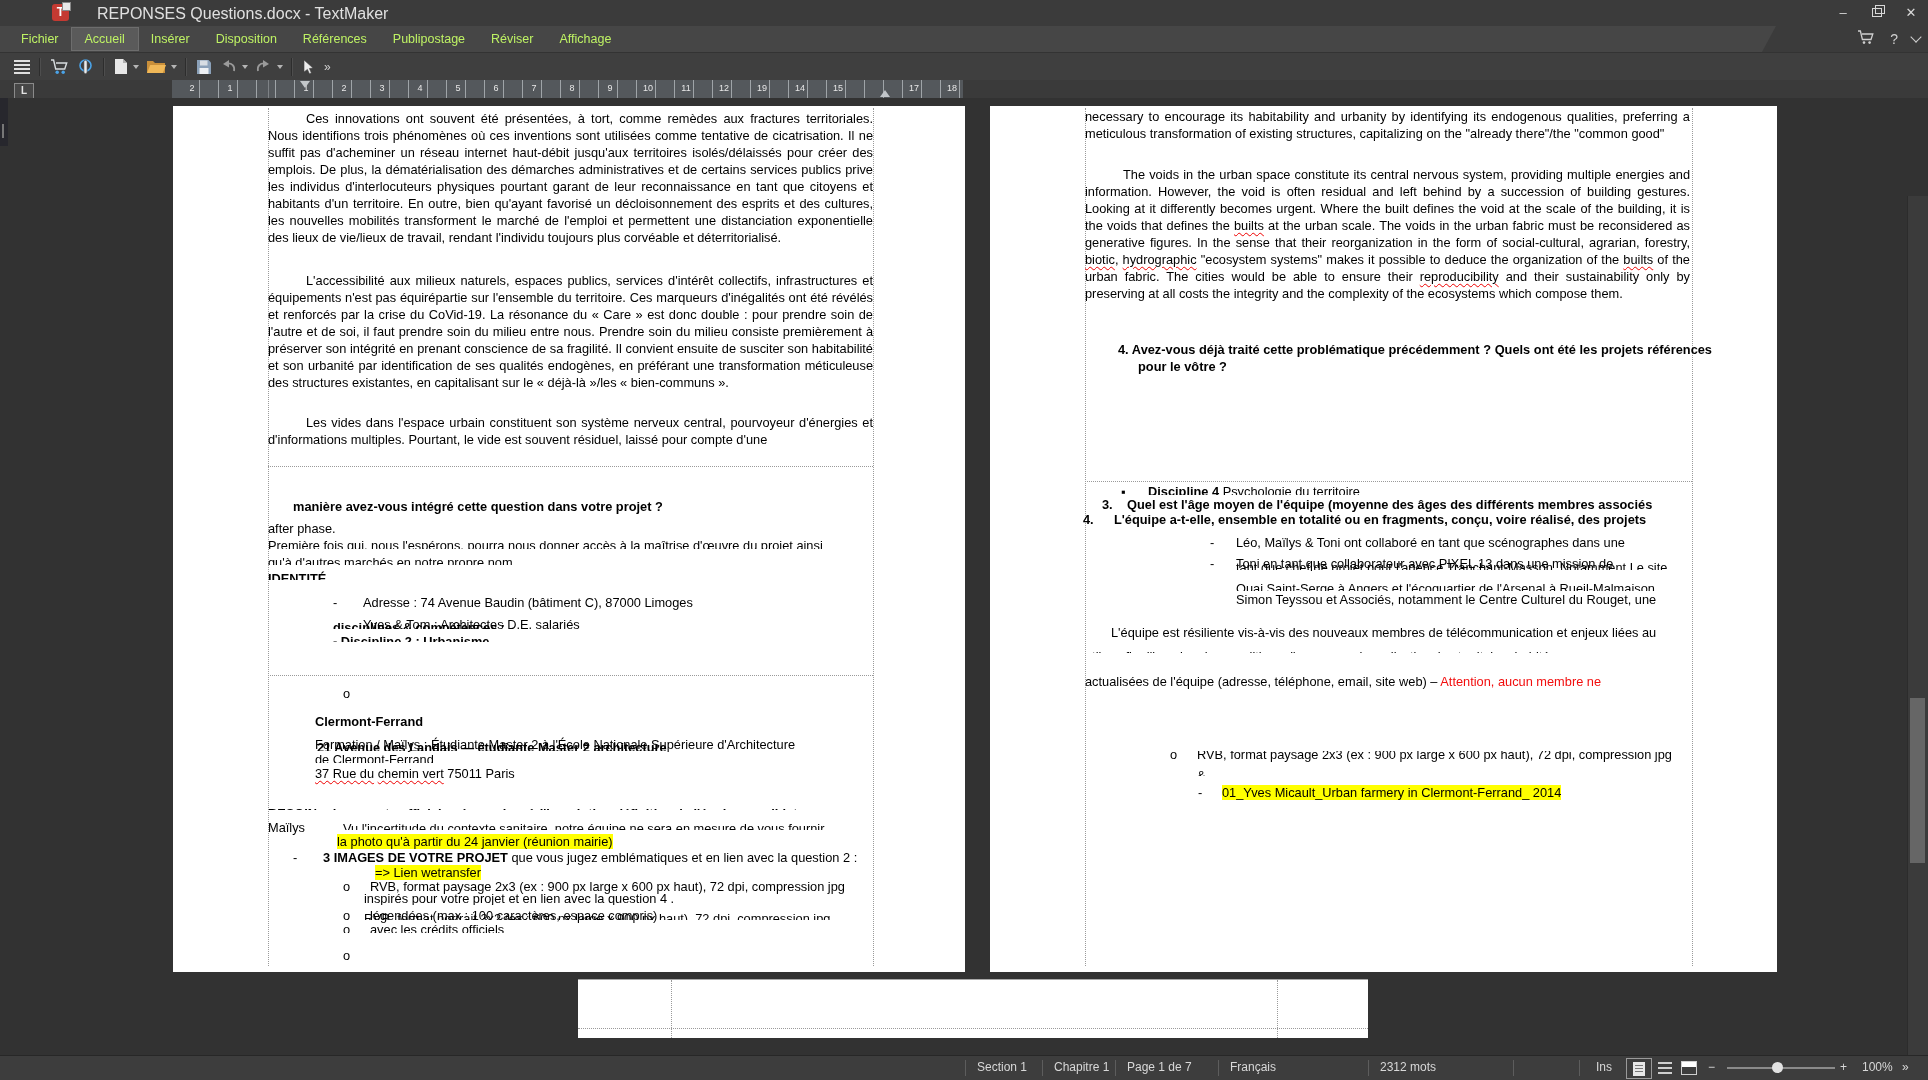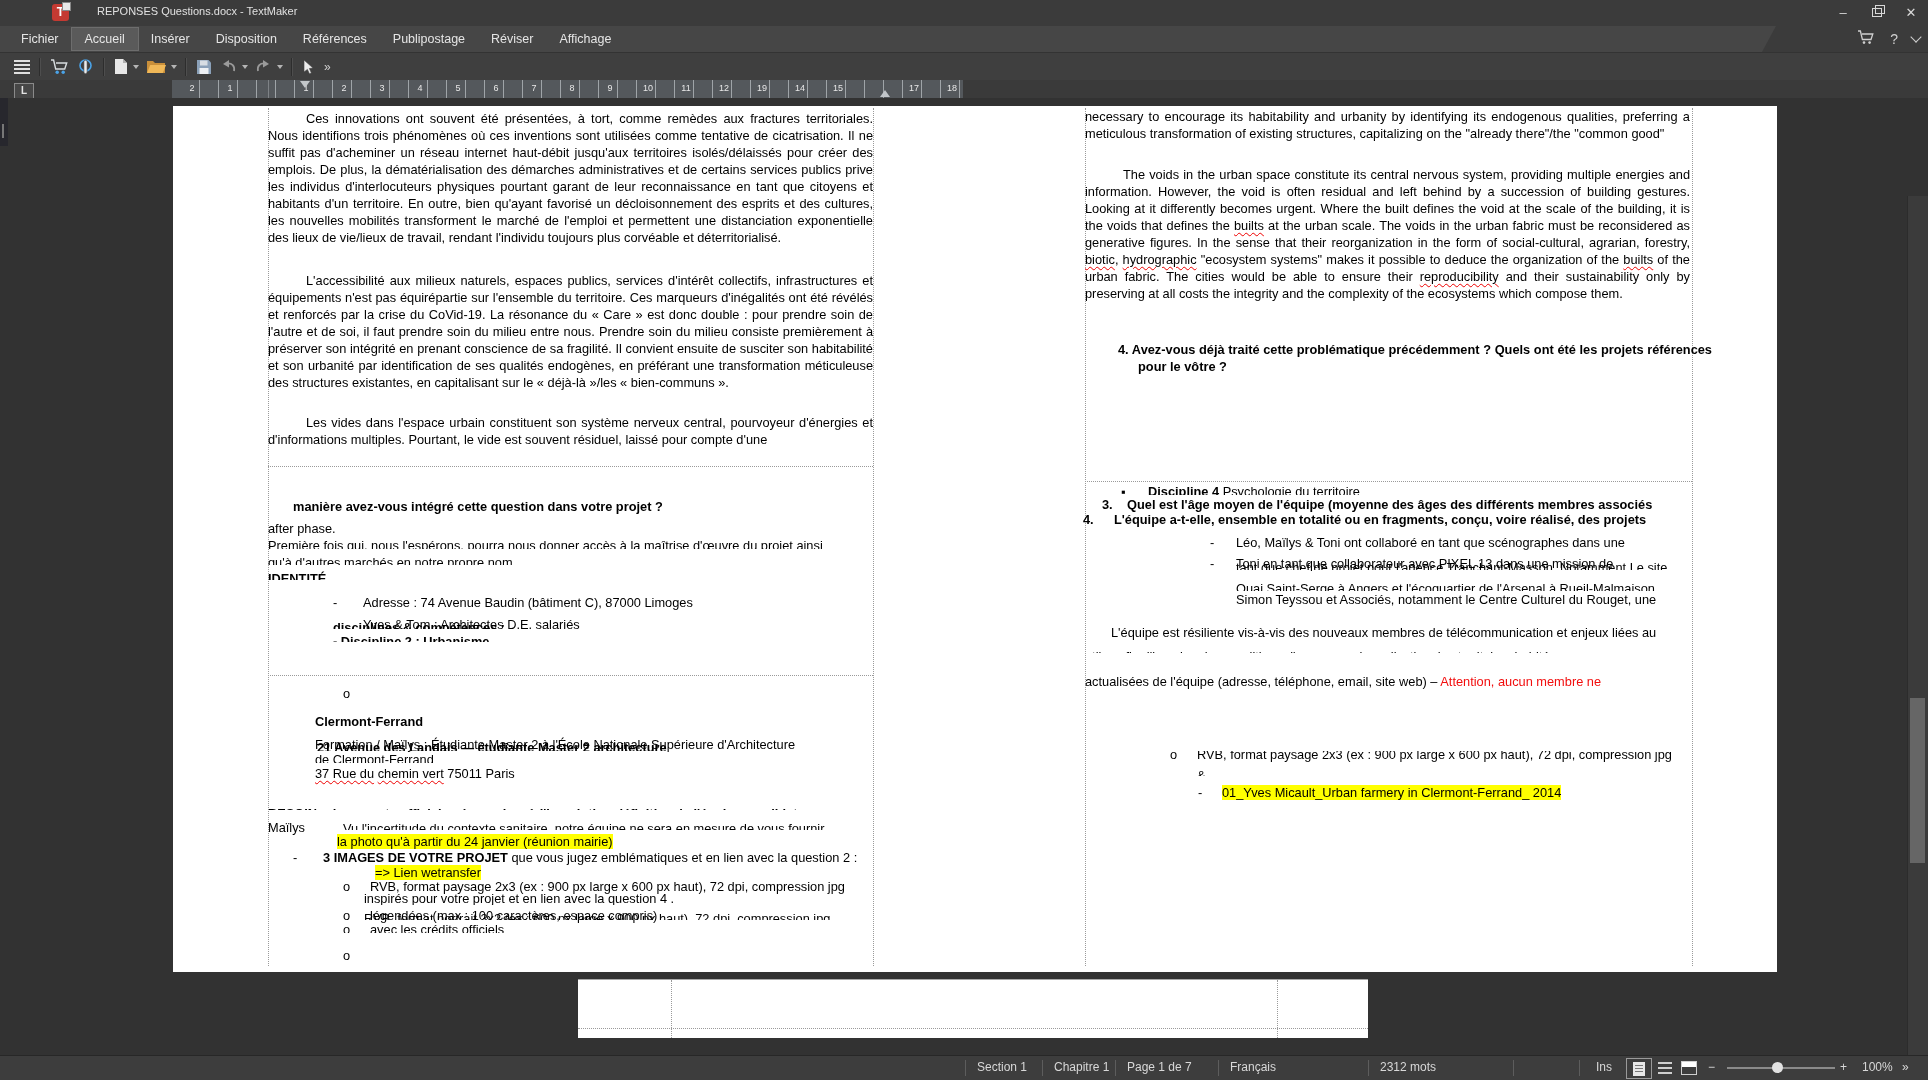--- a/index.html
+++ b/index.html
@@ -6,31 +6,31 @@
   body{
     width:1928px;height:1080px;overflow:hidden;position:relative;
     background:#323232;font-family:"Liberation Sans",sans-serif;
     -webkit-font-smoothing:antialiased;
   }
   
   .titlebar{position:absolute;left:0;top:0;width:100%;height:26px;background:#3b3b3b;}
   .app-icon{position:absolute;left:52px;top:4px;width:17px;height:17px;background:#c43a32;border-radius:3px;
     color:#fff;font-weight:bold;font-size:12px;text-align:center;line-height:17px;}
   .app-icon:after{content:"";position:absolute;right:-2px;top:-2px;width:7px;height:7px;background:#e8e8e8;border:1px solid #888;}
-  .title-text{position:absolute;left:97px;top:5px;font-size:11px;color:#e0e0e0;white-space:nowrap;}
+  .title-text{position:absolute;left:97px;top:5px;font-size:16px;color:#e0e0e0;white-space:nowrap;}
   .winbtn{position:absolute;top:0;width:34px;height:26px;color:#d8d8d8;font-size:13px;text-align:center;line-height:26px;}
   .restore-glyph{position:absolute;left:12px;top:8px;width:8px;height:7px;border:1px solid #d8d8d8;background:#3b3b3b;}
   .restore-glyph:before{content:"";position:absolute;left:2px;top:-4px;width:8px;height:7px;border:1px solid #d8d8d8;}
   
   .menubar{position:absolute;left:0;top:26px;width:100%;height:26px;background:#3b3b3b;}
   .menuband{position:absolute;left:0;top:0;width:1762px;height:26px;background:#464646;}
   .menuband:after{content:"";position:absolute;right:-14px;top:0;width:0;height:0;
     border-left:14px solid #464646;border-bottom:26px solid transparent;}
   .menu-items{position:absolute;left:8px;top:0;height:26px;display:flex;align-items:center;}
-  .menu-item{padding:4px 13px;font-size:12.5px;color:#e5e5e5;white-space:nowrap;}
+  .menu-item{padding:4px 13px;font-size:12.5px;color:#bef264;white-space:nowrap;}
   .menu-item.active{background:#5a5a5a;outline:1px solid #6d6d6d;}
   .menu-right{position:absolute;right:8px;top:26px;height:26px;display:flex;align-items:center;gap:14px;color:#cfcfcf;}
   .chev{display:inline-block;width:7px;height:7px;border-right:1.5px solid #cfcfcf;border-bottom:1.5px solid #cfcfcf;transform:rotate(45deg);margin-top:-4px;}
   
   .toolbar{position:absolute;left:0;top:52px;width:100%;height:28px;background:#3f3f3f;border-top:1px solid #333;display:flex;align-items:center;padding-left:10px;box-sizing:border-box;}
   .tbtn{height:24px;display:flex;align-items:center;justify-content:center;padding:0 4px;}
   .tsep{width:1px;height:18px;background:#2d2d2d;border-right:1px solid #4e4e4e;margin:0 5px;}
   .caret{width:0;height:0;border-left:3px solid transparent;border-right:3px solid transparent;border-top:4px solid #b4b4b4;margin:0 3px 0 1px;}
   .overflow-glyph{color:#cfcfcf;font-size:12px;margin-left:6px;}
   
@@ -42,21 +42,21 @@
   .margin-line{position:absolute;left:268px;top:0;width:1px;height:18px;background:#7e8286;}
   .indent-marker{position:absolute;left:300px;top:1px;width:0;height:0;border-left:5px solid transparent;border-right:5px solid transparent;border-top:7px solid #c2c6ca;}
   .rmargin-marker{position:absolute;left:880px;bottom:1px;width:0;height:0;border-left:5px solid transparent;border-right:5px solid transparent;border-bottom:7px solid #c2c6ca;}
   .tabsel{position:absolute;left:14px;top:3px;width:18px;height:14px;background:#474747;border:1px solid #8a8a8a;
     color:#e4e4e4;font-size:10px;font-weight:bold;text-align:center;line-height:14px;}
   
   .docarea{position:absolute;left:0;top:98px;width:100%;height:958px;background:#323232;}
   .left-strip{position:absolute;left:0;top:0;width:8px;height:48px;background:#27272d;}
   .left-strip i{position:absolute;left:2px;top:26px;width:2px;height:14px;background:#777;}
   .page{position:absolute;background:#fff;color:#000;font-size:12.8px;}
-  #page1{left:173px;top:8px;width:792px;height:866px;padding-left:48px;}
+  #page1{left:173px;top:8px;width:792px;height:866px;}
   #page2{left:990px;top:8px;width:787px;height:866px;}
   #page3{left:578px;top:881px;width:790px;height:58px;border-top:1px solid #a8a8a8;}
   .vguide{position:absolute;top:2px;bottom:6px;width:0;border-left:1px dotted #9a9a9a;}
   .hguide{position:absolute;height:0;border-top:1px dotted #9a9a9a;}
   .para{position:absolute;left:95px;width:605px;text-align:justify;line-height:17px;}
   .ind{text-indent:38px;}
   .frag{position:absolute;white-space:nowrap;line-height:15px;}
   .b{font-weight:bold;}
   .hl{background:#ffff00;text-align:center;}
   .red{color:#f20d0d;}

